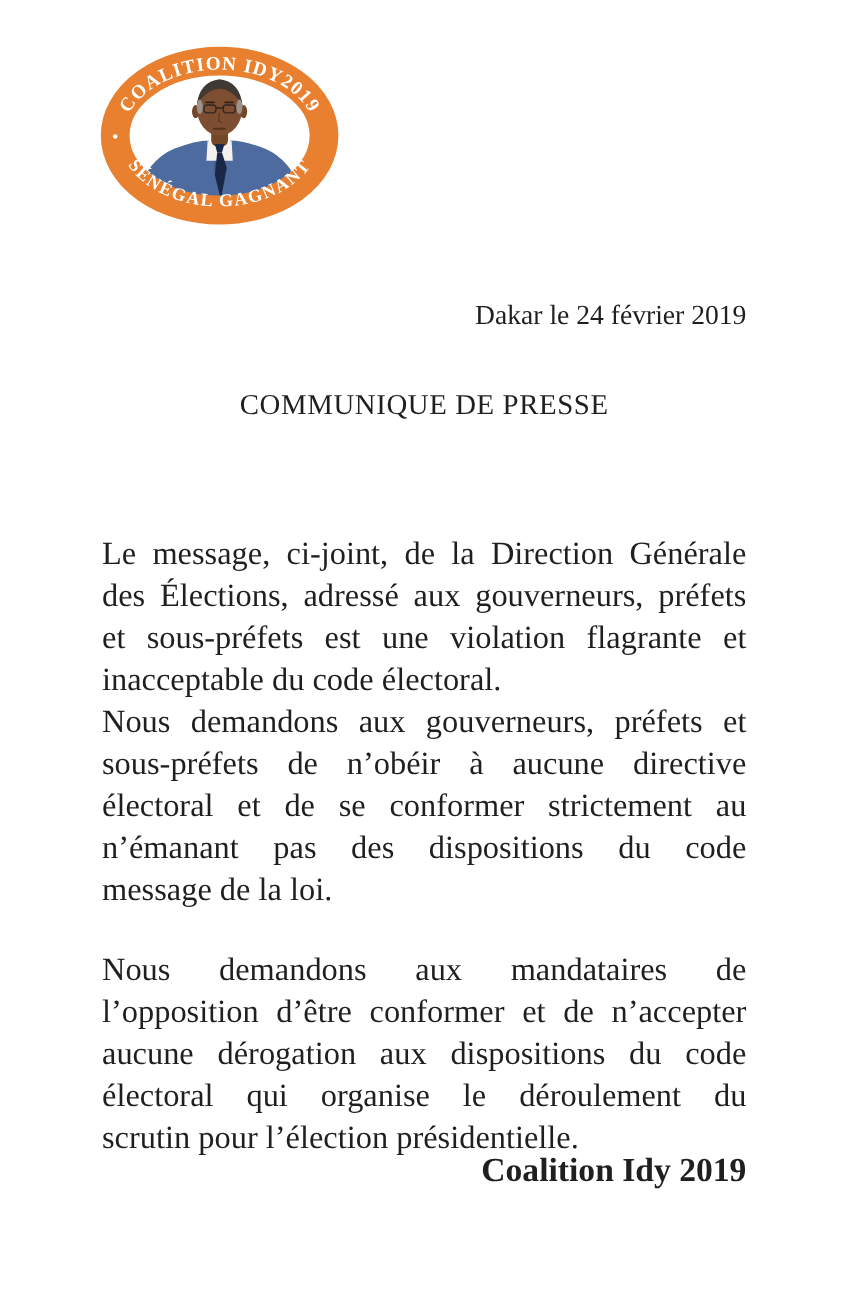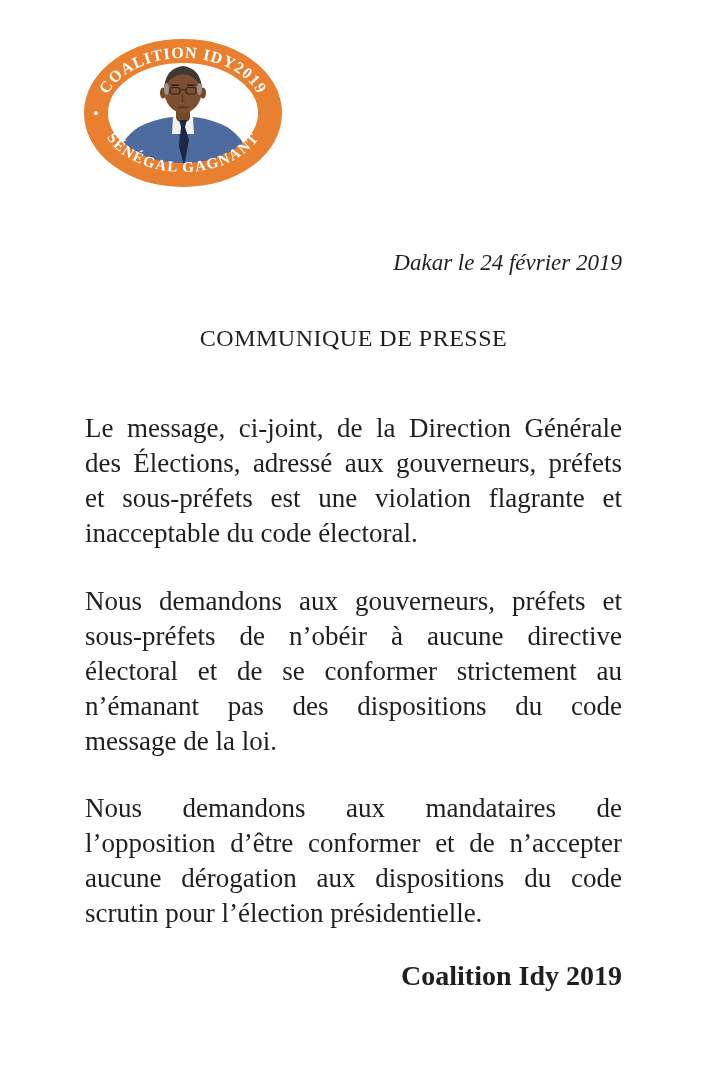--- a/index.html
+++ b/index.html
@@ -12,21 +12,21 @@
   .logo svg { display: block; width: 100%; height: 100%; }
   .arc-text { font-family: "Liberation Serif", serif; font-weight: bold; fill: #ffffff; }
 
   .col { position: absolute; left: 85px; width: 537px; }
 
   .date-line { top: 250px; text-align: right; font-size: 23px; line-height: normal; }
 
   .doc-title { top: 325px; text-align: center; font-size: 24px; font-weight: normal; letter-spacing: 0.5px; }
 
   .para { position: absolute; left: 85px; width: 537px; font-size: 27px; line-height: 35px; }
-  .para-1 { top: 411px; }
+  .para-1 { top: 444px; }
   .para-2 { top: 584px; }
   .para-3 { top: 791px; }
   .line { text-align: justify; text-align-last: justify; }
   .line.end { text-align: left; text-align-last: left; }
 
   .signature { top: 960px; text-align: right; font-size: 28px; font-weight: bold; }
 </style>
 </head>
 <body>
 
@@ -83,21 +83,21 @@
       <text class="arc-text" font-size="16" letter-spacing="1">
         <textPath href="#arcTop" startOffset="50%" text-anchor="middle">COALITION IDY2019</textPath>
       </text>
       <text class="arc-text" font-size="15" letter-spacing="1.5">
         <textPath href="#arcBottom" startOffset="50%" text-anchor="middle">SÉNÉGAL GAGNANT</textPath>
       </text>
       <text class="arc-text" x="13" y="80" font-size="14" text-anchor="middle">•</text>
     </svg>
   </div>
 
-  <div class="col date-line" style="position:absolute;font-style:italic;">Dakar le 24 février 2019</div>
+  <div class="col date-line" style="position:absolute;">Dakar le 24 février 2019</div>
 
   <div class="col doc-title" style="position:absolute;">COMMUNIQUE DE PRESSE</div>
 
   <div class="para para-1">
     <div class="line">Le message, ci-joint, de la Direction Générale</div>
     <div class="line">des Élections, adressé aux gouverneurs, préfets</div>
     <div class="line">et sous-préfets est une violation flagrante et</div>
     <div class="line end">inacceptable du code électoral.</div>
   </div>
 
@@ -106,18 +106,19 @@
     <div class="line">sous-préfets de n’obéir à aucune directive</div>
     <div class="line">électoral et de se conformer strictement au</div>
     <div class="line">n’émanant pas des dispositions du code</div>
     <div class="line end">message de la loi.</div>
   </div>
 
   <div class="para para-3">
     <div class="line">Nous demandons aux mandataires de</div>
     <div class="line">l’opposition d’être conformer et de n’accepter</div>
     <div class="line">aucune dérogation aux dispositions du code</div>
+    <div class="line">électoral qui organise le déroulement du</div>
     <div class="line end">scrutin pour l’élection présidentielle.</div>
   </div>
 
   <div class="col signature" style="position:absolute;">Coalition Idy 2019</div>
 
 </div>
 
 </body></html>

